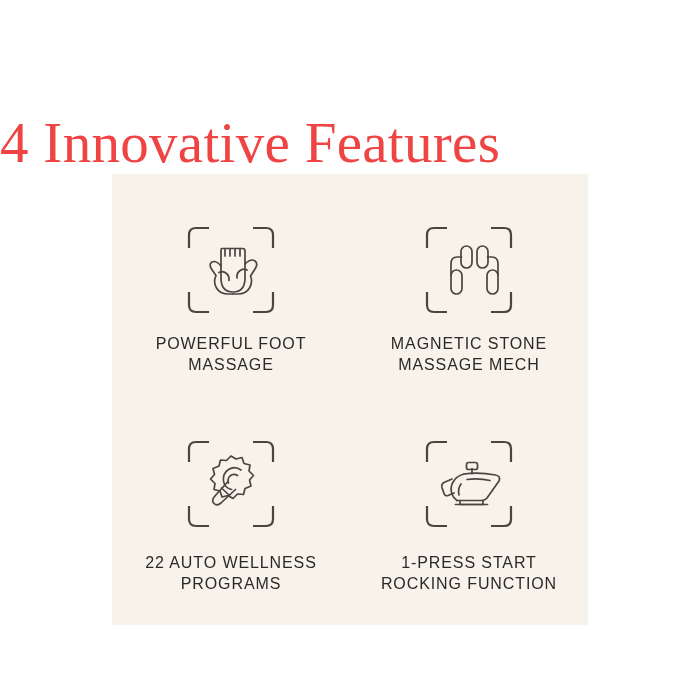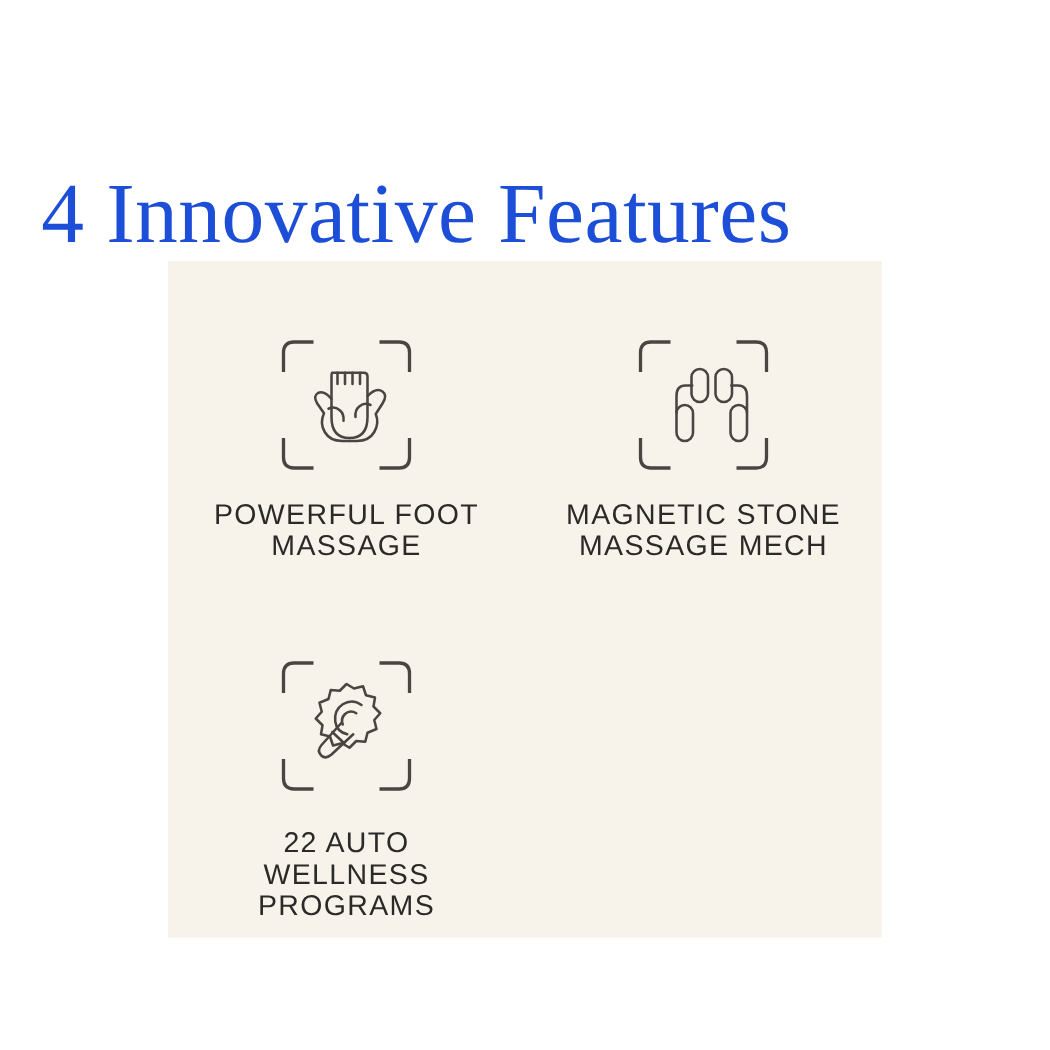--- a/index.html
+++ b/index.html
@@ -14,26 +14,25 @@
     overflow: hidden;
     position: relative;
   }
 
   
   .page-title {
     position: absolute;
     left: 0;
     top: 70px;
     width: 555px;
-    text-align: center;
     font-family: "Liberation Serif", serif;
     font-size: 57px;
     line-height: 70px;
     font-weight: 400;
-    color: #1d4ed8;
+    color: #ef4444;
     letter-spacing: 0.3px;
     white-space: nowrap;
   }
 
   
   .feature-panel {
     position: absolute;
     left: 112px;
     top: 174px;
     width: 476px;
@@ -61,21 +60,21 @@
     width: 92px;
     height: 92px;
     display: block;
   }
 
   .feature-label {
     margin-top: 17px;
     width: 200px;
     text-align: center;
     font-family: "Liberation Sans", sans-serif;
-    font-size: 19px;
+    font-size: 16px;
     line-height: 21px;
     color: #2c2a28;
     letter-spacing: 0.9px;
     text-transform: uppercase;
     white-space: pre-line;
   }
   .feature-cell.row-2 .feature-label {
     margin-top: 22px;
     text-align: center;
   }
@@ -161,14 +160,39 @@
       <path class="stroke-thin" d="M56 32 Q50 27.5 43.5 31.5 Q37.5 35.5 38.5 43 Q39.5 50 46.5 51.5"></path>
       <path class="stroke-thin" d="M52.5 37.5 Q48.5 35 45 38 Q42 41 43.5 45"></path>
 
       <path class="stroke-thin" d="M43 43.5 L29.5 58.5 Q26 62.5 29 65.5 Q32 68.5 36 65 L50.5 51.5"></path>
       <path class="stroke-thin" d="M36.5 50 L44.5 57.5"></path>
     </svg>
     <div class="feature-label">22 AUTO WELLNESS
 PROGRAMS</div>
   </div>
 
+  <div class="feature-cell row-2">
+    <svg class="feature-icon" viewBox="0 0 92 92">
+      <path class="bracket" d="M4 24 L4 11 Q4 4 11 4 L24 4"></path>
+      <path class="bracket" d="M68 4 L81 4 Q88 4 88 11 L88 24"></path>
+      <path class="bracket" d="M88 68 L88 81 Q88 88 81 88 L68 88"></path>
+      <path class="bracket" d="M24 88 L11 88 Q4 88 4 81 L4 68"></path>
+
+      <path class="stroke-thin" d="M49 30.5 L49 35.5"></path>
+      <rect class="stroke-thin" x="43.5" y="24.5" width="11" height="7" rx="2"></rect>
+
+      <path class="stroke-thin" d="M41 36 Q56 34 72.5 37 Q78 38 76 43 L64 60 Q62 62.5 58 62.5 L34 62.5"></path>
+
+      <path class="stroke-thin" d="M41 36 Q33 38 29.5 45 Q27 50.5 29 56 Q30.5 60.5 34 62.5"></path>
+
+      <path class="stroke-thin" d="M44 41.5 Q56 40 67 42.5"></path>
+      <path class="stroke-thin" d="M38 46 Q34.5 51 36 57"></path>
+
+      <path class="stroke-thin" d="M29 41 L21 44.5 Q18 46 19 49.5 L21 55.5 Q22 58.5 25 57.5 L31 55"></path>
+
+      <path class="stroke-thin" d="M37 62.5 L37 66.5 L60 66.5 L60 62.5"></path>
+      <path class="stroke-thin" d="M32.5 66.5 L64.5 66.5"></path>
+    </svg>
+    <div class="feature-label">1-PRESS START
+ROCKING FUNCTION</div>
+  </div>
 
 </div>
 
 </body></html>

